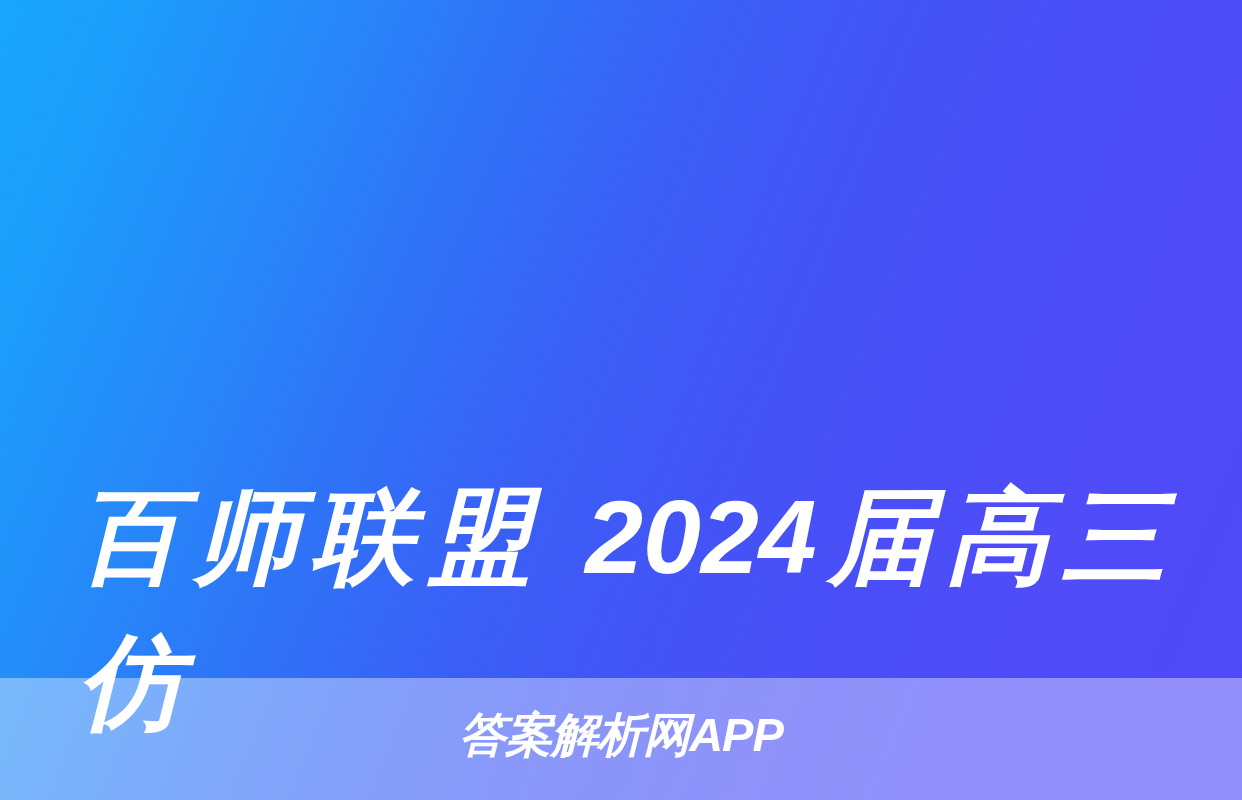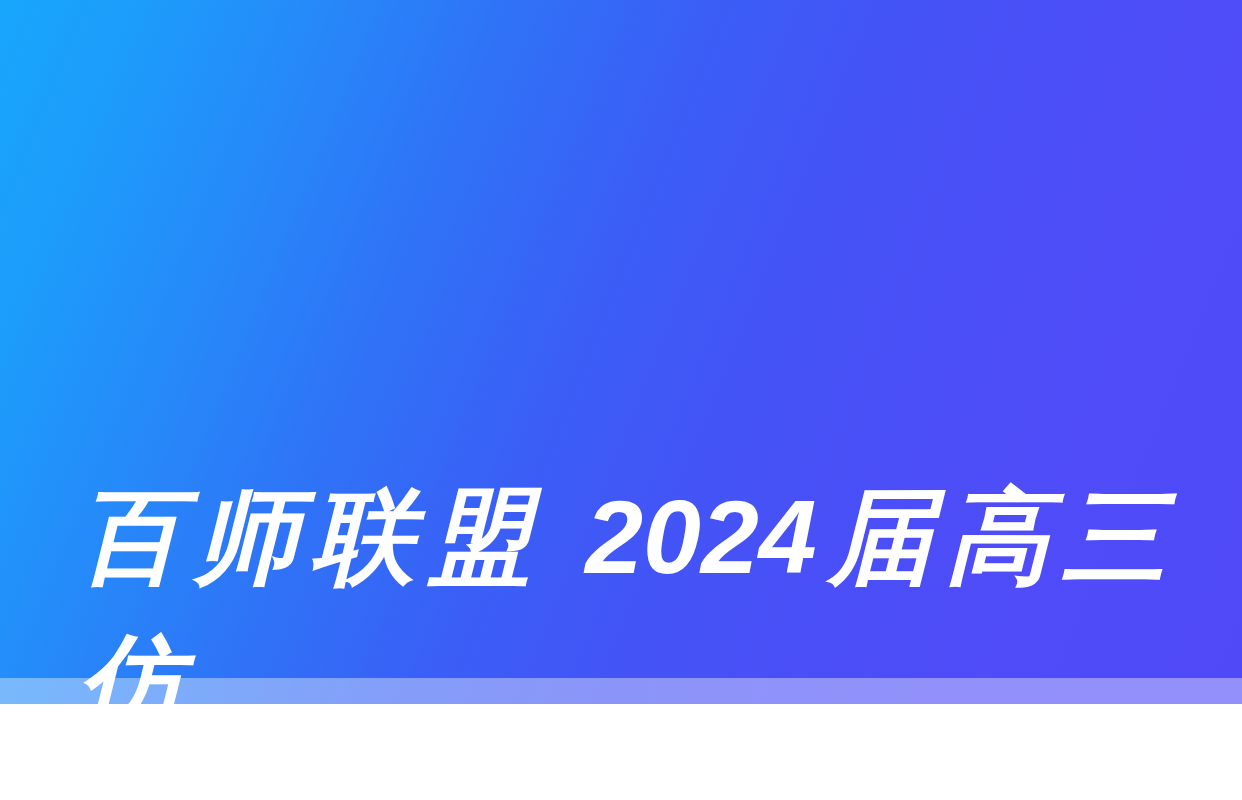--- a/index.html
+++ b/index.html
@@ -5,21 +5,21 @@
 <style>
   html, body {
     margin: 0;
     padding: 0;
     background: #ffffff;
   }
 
   #poster {
     position: relative;
     width: 1242px;
-    height: 704px;
+    height: 800px;
     overflow: hidden;
     font-family: "Liberation Sans", "DejaVu Sans", sans-serif;
     
     background-image:
       linear-gradient(112deg,
         #18a6fc   0%,
         #1c9dfb   9%,
         #2689f9  21%,
         #2f73f7  33%,
         #3a5ff6  46%,
@@ -85,14 +85,15 @@
 <div id="poster">
 
   <div id="footer-band"></div>
 
   <div id="title-block">
     <span class="tline">百师联盟 2024届高三仿</span>
     
     
   </div>
 
+  <div id="footer-text">答案解析网APP</div>
 
 </div>
 
 </body></html>

